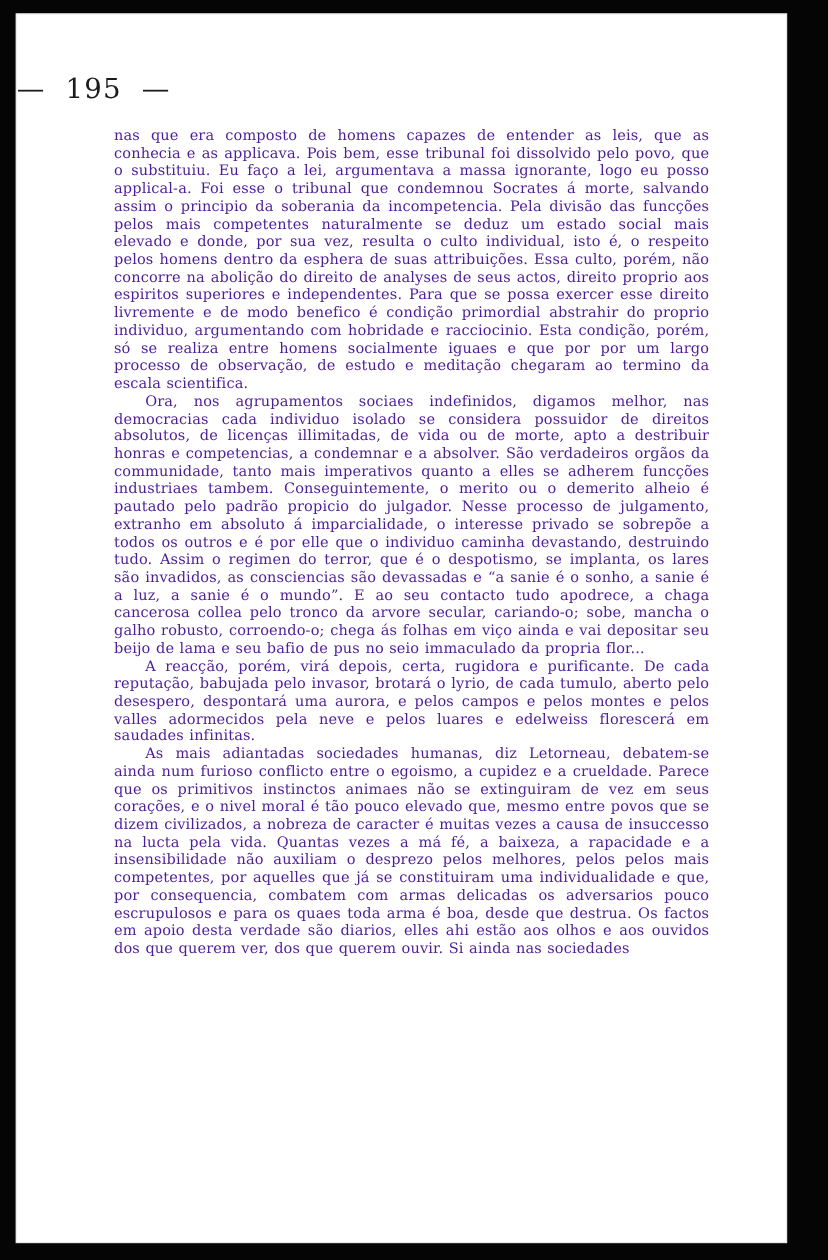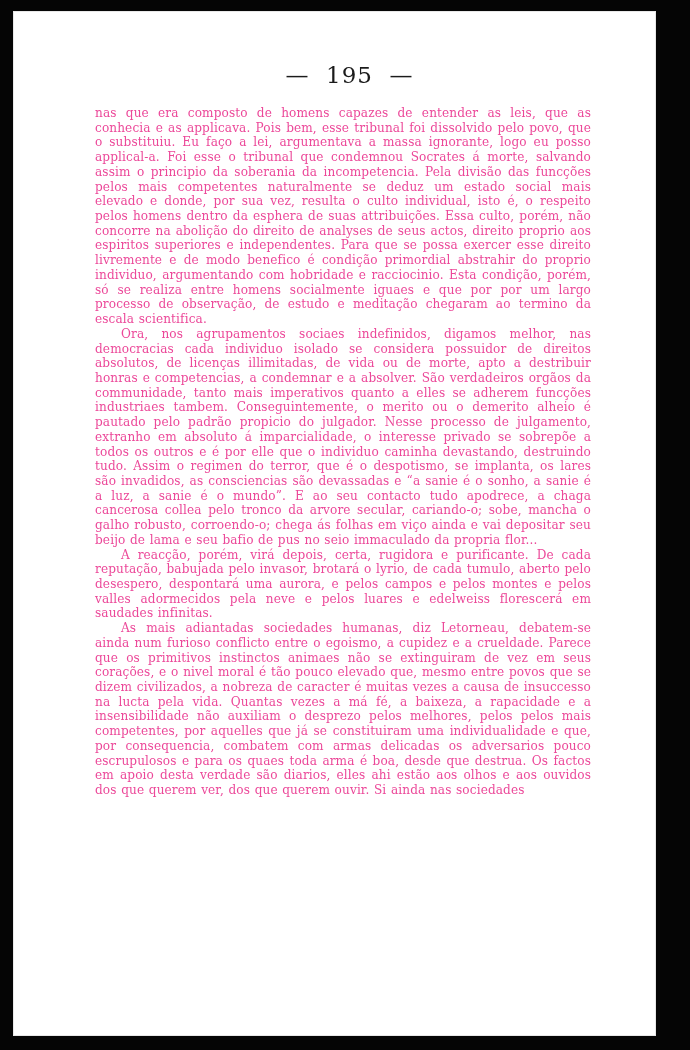--- a/index.html
+++ b/index.html
@@ -32,21 +32,21 @@
     background: #ffffff;
     box-shadow: 0 0 0 1px #e8e8e8;
     overflow: hidden;
   }
 
   .page-number-line {
     position: absolute;
     left: 0;
     top: 50px;
     width: 671px;
-    text-align: center;
+    text-align: left;
     font-family: "DejaVu Serif", serif;
     font-size: 23px;
     letter-spacing: 1px;
     color: #1b1b1b;
     white-space: pre;
   }
 
   .body-block {
     position: absolute;
     left: 81px;
@@ -57,21 +57,21 @@
   p.para {
     margin: 0;
     padding: 0;
     text-align: justify;
     text-align-last: left;
     font-family: "DejaVu Serif", serif;
     font-size: 12.1px;
     line-height: 14.72px;
     letter-spacing: 0.12px;
     word-spacing: 0.6px;
-    color: #ec4899;
+    color: #4c1d95;
     text-indent: 26px;
     -webkit-font-smoothing: none;
   }
   p.para.first {
     text-indent: 0;
   }
   p.para.last-ragged {
     text-align-last: left;
   }
 </style>

